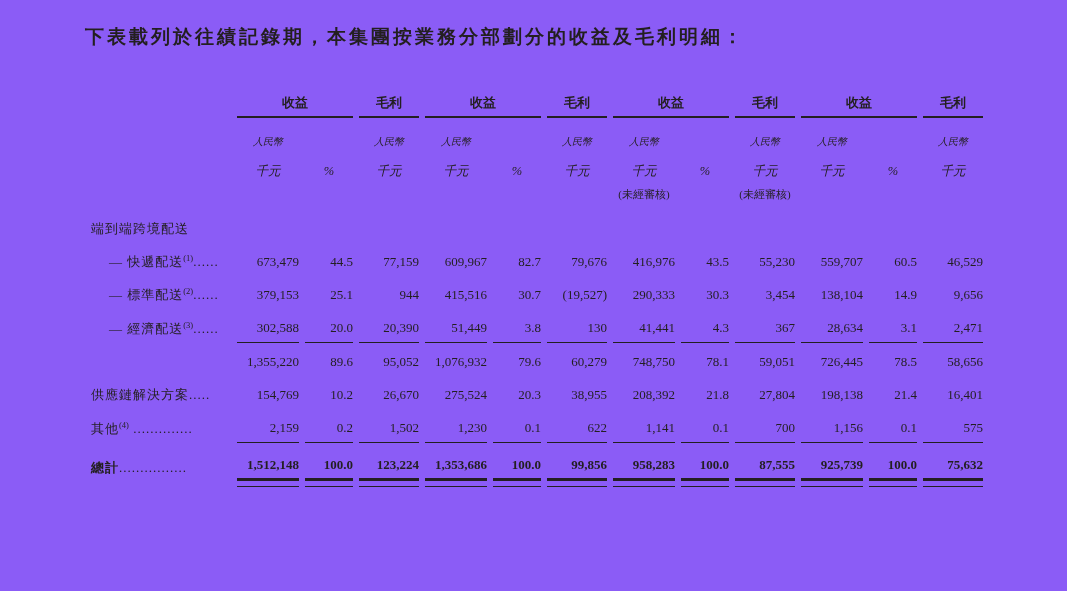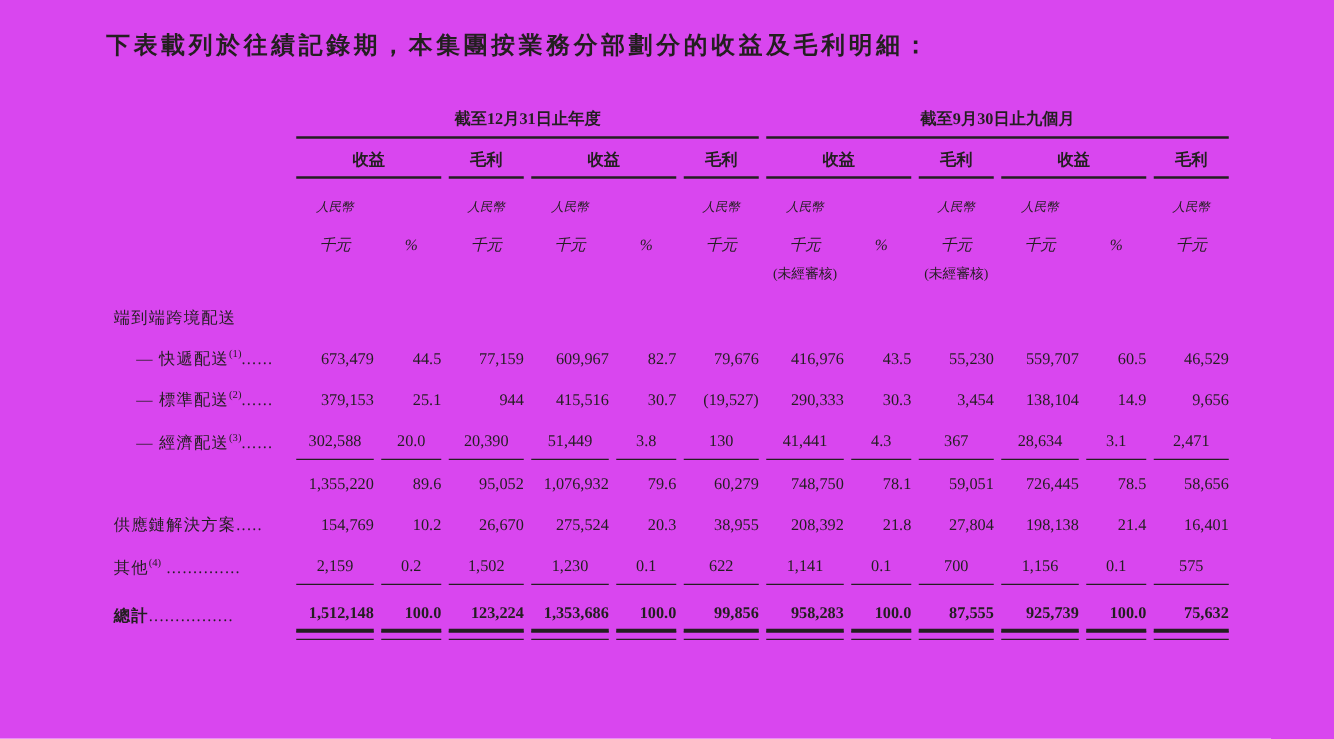--- a/index.html
+++ b/index.html
@@ -1,18 +1,18 @@
 <!DOCTYPE html>
 <html><head>
 <meta charset="utf-8">
 <style>
   html,body { margin:0; padding:0; background:#ffffff; }
   .page {
     position:relative; width:1067px; height:591px; box-sizing:border-box;
-    background:#d946ef; color:#231f20; overflow:hidden;
+    background:#8b5cf6; color:#231f20; overflow:hidden;
     font-family:"Liberation Serif","DejaVu Serif",serif;
     padding:24px 40px 0 85px;
   }
   .title {
     font-size:19px; font-weight:600; letter-spacing:3px;
     line-height:26px; white-space:nowrap;
   }
   table.fin {
     border-collapse:separate; border-spacing:6px 0; table-layout:fixed;
     margin-top:36px; font-size:13px; line-height:17px; color:#231f20;
@@ -20,21 +20,21 @@
   td { vertical-align:bottom; padding:0; }
   .c  { text-align:center; }
   .r  { text-align:right; }
   .lbl{ text-align:left; letter-spacing:1px; white-space:nowrap; }
   .sub{ padding-left:18px; }
   .leader { letter-spacing:1px; font-weight:normal; }
   sup { font-size:8.5px; line-height:0; letter-spacing:0; }
 
   
   .rb  { border-bottom:2px solid #231f20; }
-  .ul  { border-bottom:1px solid #231f20;text-align:center; }
+  .ul  { border-bottom:1px solid #231f20; }
 
   tr.h-period td { font-weight:bold; padding-bottom:6px; font-size:13px; }
   tr.h-year  td  { font-weight:bold; padding-top:13px; padding-bottom:5px; }
   tr.h-rg    td  { font-weight:bold; padding-top:8px; padding-bottom:5px; }
   tr.h-rmb   td  { font-style:italic; font-size:10px; padding-top:15px; }
   tr.h-unit  td  { font-style:italic; font-size:12.5px; padding-top:13px; }
   tr.h-unaud td  { font-size:11px; line-height:13px; padding-top:8px; white-space:nowrap; }
 
   tr.d   td { padding-top:16px; }
   tr.d0  td { padding-top:19px; }
@@ -67,25 +67,20 @@
         <col style="width:60px">
       <col style="width:62px">
         <col style="width:48px">
         <col style="width:60px">
       <col style="width:62px">
         <col style="width:48px">
         <col style="width:60px">
     </colgroup>
 
     <tbody>
-        <tr class="h-period">
-      <td></td>
-      <td colspan="6" class="c rb">截至12月31日止年度</td>
-      <td colspan="6" class="c rb">截至9月30日止九個月</td>
-    </tr>
 
 
     <tr class="h-rg">
       <td></td>
       <td colspan="2" class="c rb">收益</td>
       <td class="c rb">毛利</td>
       <td colspan="2" class="c rb">收益</td>
       <td class="c rb">毛利</td>
       <td colspan="2" class="c rb">收益</td>
       <td class="c rb">毛利</td>

